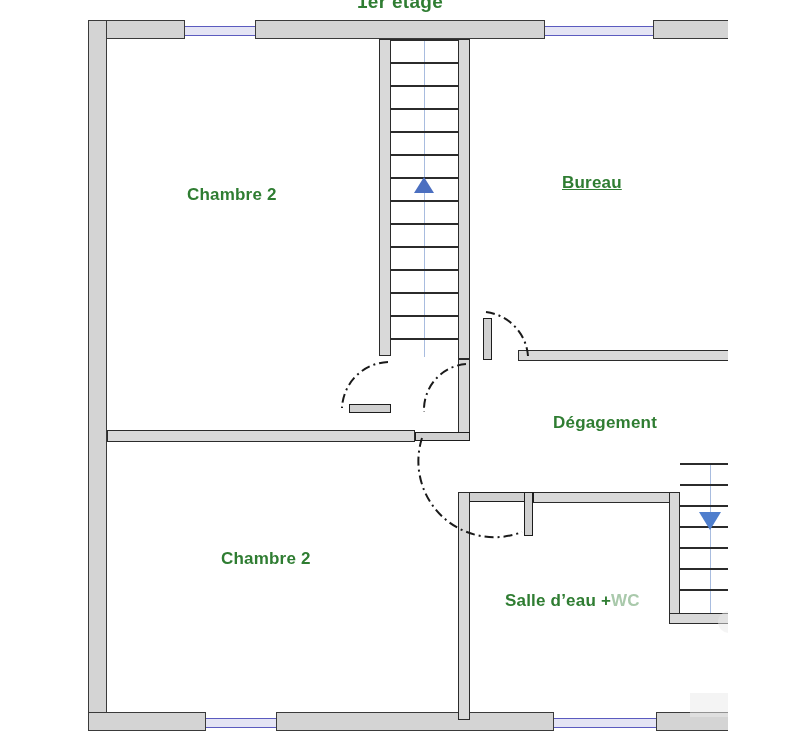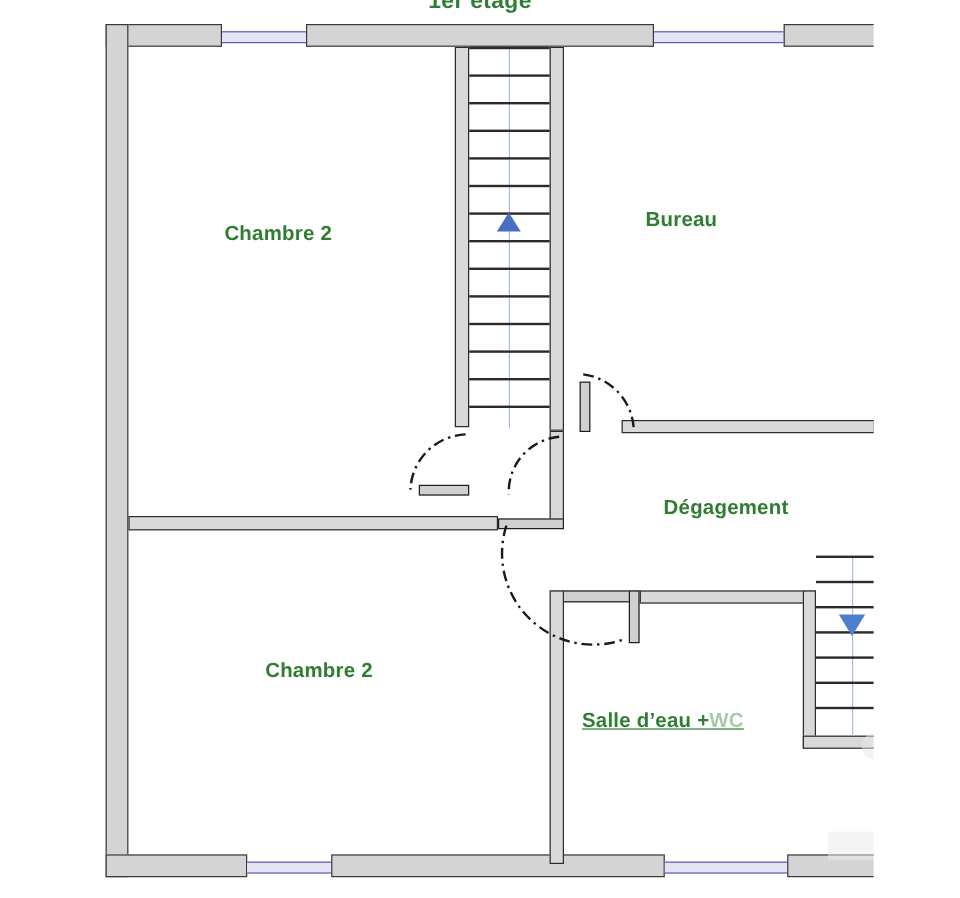--- a/index.html
+++ b/index.html
@@ -221,27 +221,27 @@
   <svg class="door-arc" style="left:418px; top:362px; width:56px; height:60px;" viewBox="0 0 56 60">
     <path d="M 48 2 A 46 46 0 0 0 6 50" fill="none" stroke="#1a1a1a" stroke-width="2" stroke-dasharray="9,4,2,4"></path>
   </svg>
 
   <svg class="door-arc" style="left:410px; top:436px; width:126px; height:104px;" viewBox="0 0 126 104">
     <path d="M 12 2 A 76 76 0 0 0 112 96" fill="none" stroke="#1a1a1a" stroke-width="2" stroke-dasharray="9,4,2,4"></path>
   </svg>
 
   <div class="room-label" style="left:177px; top:185px;margin-left:10px;">Chambre 2</div>
 
-  <div class="room-label" style="left:538px; top:173px;">Bureau</div>
+  <div class="room-label" style="left:562px; top:173px;text-decoration:underline;">Bureau</div>
 
   <div class="room-label" style="left:553px; top:413px;">Dégagement</div>
 
   <div class="room-label" style="left:221px; top:549px;">Chambre 2</div>
 
-  <div class="room-label faded-tail" style="left:485px; top:591px;text-decoration:underline;">
+  <div class="room-label faded-tail" style="left:505px; top:591px;">
     <span>Salle d’eau +</span><span class="tail">WC</span>
   </div>
 
   <div class="watermark" style="left:690px; top:575px; width:110px; height:160px;">
     <div class="wm-bar" style="left:60px; top:0px; width:22px; height:146px;"></div>
     <div class="wm-bar" style="left:0px; top:118px; width:82px; height:24px;"></div>
     <div class="wm-bar" style="left:28px; top:36px; width:22px; height:22px; border-radius:50%;"></div>
   </div>
 
 </div>

